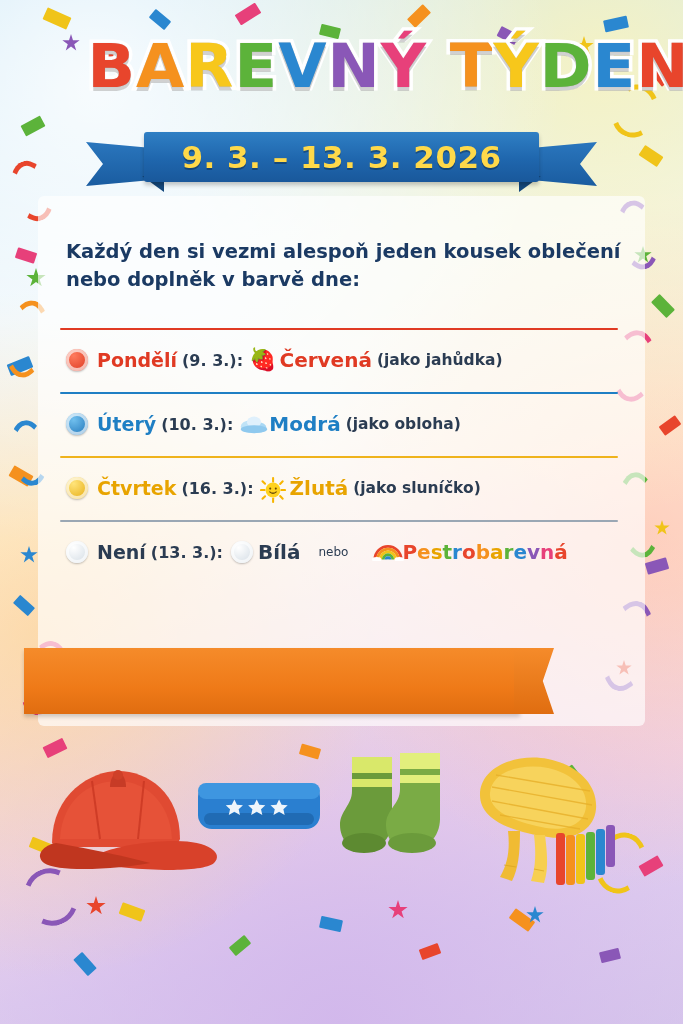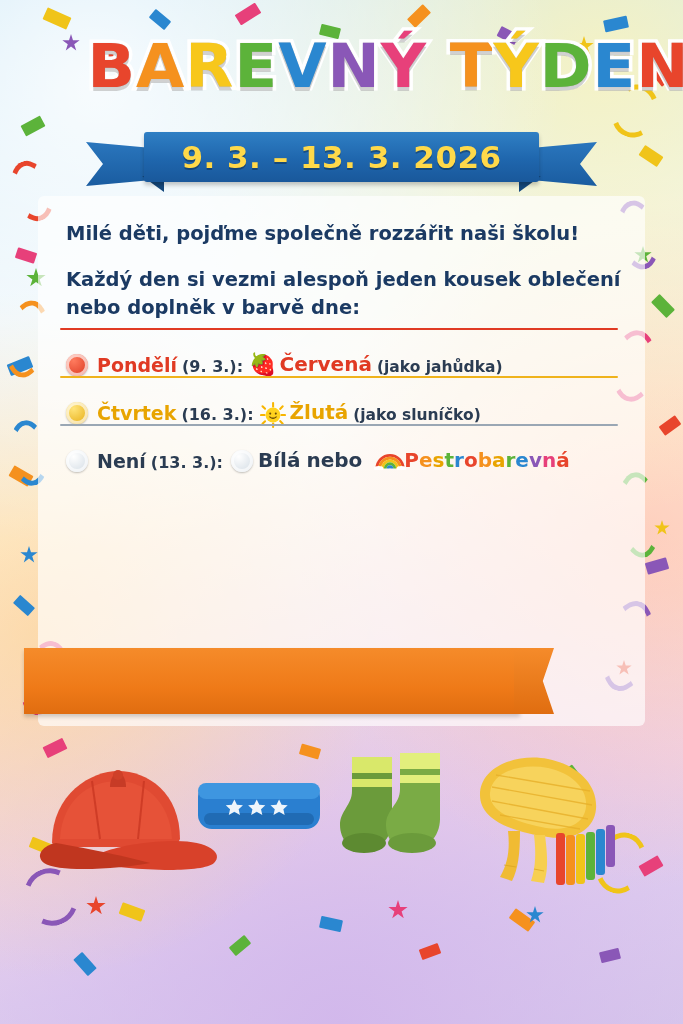--- a/index.html
+++ b/index.html
@@ -145,23 +145,23 @@
   }
   #intro .line2 { margin-top: 18px; }
 
   
   #days {
     position: absolute;
     left: 60px; top: 328px; width: 568px;
   }
   .day-row {
     position: relative;
-    height: 48px;
+    height: 64px;
     display: flex;
-    align-items: flex-end;
+    align-items: center;
     padding-left: 6px;
   }
   .day-rule {
     position: absolute;
     left: 0; right: 10px; top: 0;
     height: 2px;
     border-radius: 2px;
   }
   .dot {
     width: 22px; height: 22px;
@@ -194,24 +194,24 @@
   }
   .note {
     font-family: "DejaVu Sans", sans-serif;
     font-weight: bold;
     font-size: 15.5px;
     color: #2b3c52;
     margin-left: 5px;
   }
   .conj {
     font-family: "DejaVu Sans", sans-serif;
-    font-weight: bold;
-    font-size: 20px;
+    font-weight: normal;
+    font-size: 12px;
     color: #2b3c52;
-    margin: 0 6px;
+    margin: 0 18px;
   }
   .rainbow-word span { font-family: "DejaVu Sans", sans-serif; font-weight: bold; font-size: 20px; }
 
   
   .c-red { color: #e03a23; }
   .c-blue { color: #1f7fc4; }
   .c-green { color: #4fa32c; }
   .c-yellow { color: #e8a400; }
   .c-white { color: #2b3c52; }
 
@@ -336,37 +336,52 @@
     <div class="tail left"></div>
     <div class="tail right"></div>
     <div class="fold left"></div>
     <div class="fold right"></div>
     <div class="ribbon-main">
       <span>9. 3. – 13. 3. 2026</span>
     </div>
   </div>
 
   <div id="intro">
-    <div>Milé děti, pojďme společně rozzářit naši školu!</div>
     <div class="line2">Každý den si vezmi alespoň jeden kousek oblečení</div>
     <div>nebo doplněk v barvě dne:</div>
   </div>
 
   <div id="days">
 
     <div class="day-row">
       <div class="day-rule rule-red"></div>
       <div class="dot dot-red"></div>
       <span class="day-name c-red">Pondělí</span>
       <span class="day-date">(9. 3.):</span>
       <span class="emoji">🍓</span>
       <span class="color-word c-red">Červená</span>
       <span class="note">(jako jahůdka)</span>
     </div>
 
+    <div class="day-row">
+      <div class="day-rule rule-blue"></div>
+      <div class="dot dot-blue"></div>
+      <span class="day-name c-blue">Úterý</span>
+      <span class="day-date">(10. 3.):</span>
+      <span class="pict">
+        <svg viewBox="0 0 34 22" width="30" height="22">
+          <ellipse cx="12" cy="14" rx="10" ry="7" fill="#bfe3f7"></ellipse>
+          <ellipse cx="22" cy="15" rx="9" ry="6" fill="#a9d8f4"></ellipse>
+          <ellipse cx="17" cy="9" rx="8" ry="6.5" fill="#dff0fc"></ellipse>
+          <ellipse cx="17" cy="17" rx="15" ry="4.5" fill="#8fc9ee"></ellipse>
+        </svg>
+      </span>
+      <span class="color-word c-blue">Modrá</span>
+      <span class="note">(jako obloha)</span>
+    </div>
 
 
     <div class="day-row">
       <div class="day-rule rule-yellow"></div>
       <div class="dot dot-yellow"></div>
       <span class="day-name c-yellow">Čtvrtek</span>
       <span class="day-date">(16. 3.):</span>
       <span class="pict">
         <svg viewBox="0 0 28 28" width="26" height="26">
           <g fill="#f7b500">

